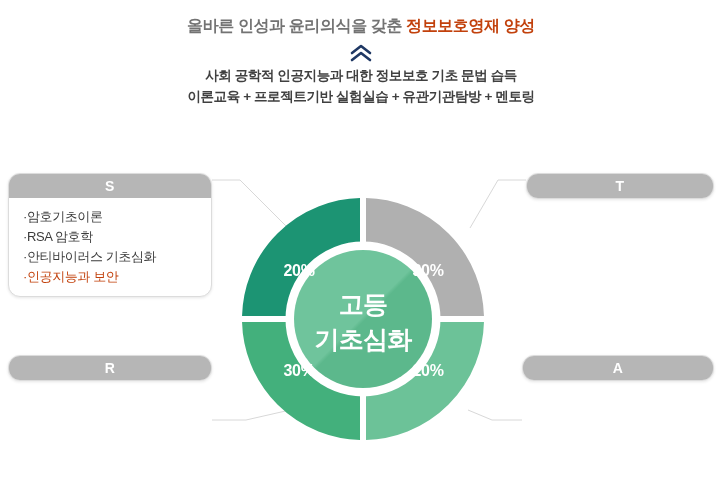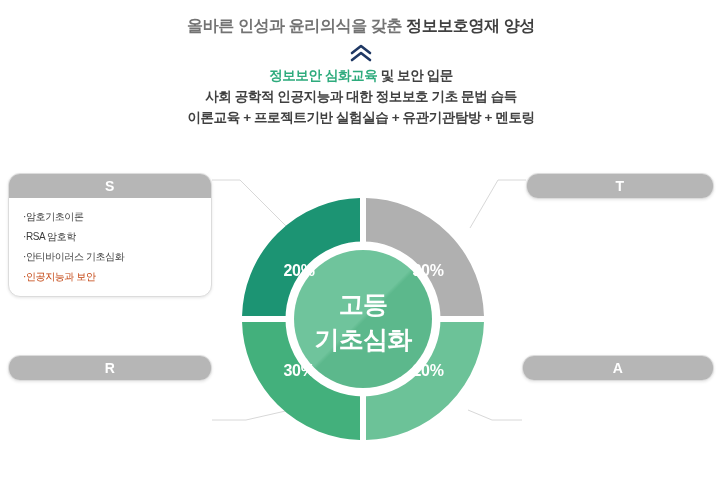--- a/index.html
+++ b/index.html
@@ -29,21 +29,21 @@
 
   #main-title {
     margin-top: 15px;
     font-size: 16px;
     font-weight: bold;
     letter-spacing: -0.4px;
     line-height: 21px;
     white-space: nowrap;
   }
   .t-blue { color: #737373; }
-  .t-red  { color: #404040; margin-top: 27px; }
+  .t-red  { color: #c2410c; margin-top: 27px; }
 
   #chevron-wrap {
     margin-top: 6px;
     height: 20px;
     line-height: 20px;
   }
   #chevron-wrap svg { display: inline-block; vertical-align: middle; }
 
   #subtitle-block {
     margin-top: 3px;
@@ -81,21 +81,21 @@
     font-size: 14px;
     font-weight: bold;
     text-align: center;
     line-height: 24px;
     letter-spacing: 0.5px;
   }
   .card-body {
     padding: 9px 0 9px 14px;
   }
   .card-item {
-    font-size: 10px;
+    font-size: 13px;
     line-height: 20px;
     letter-spacing: -0.4px;
     color: #3b3b3b;
     white-space: nowrap;
   }
   .card-item.green { color: #c2410c; }
   .card-item.cont { padding-left: 7px; }
 
   #card-s { left: 8px;   top: 173px; width: 204px; }
   #card-t { left: 526px; top: 173px; width: 188px; }
@@ -138,23 +138,20 @@
     </div>
 
     <div id="chevron-wrap">
       <svg width="26" height="18" viewBox="0 0 26 18">
         <polyline points="4,9 13,2 22,9" fill="none" stroke="#1f3864" stroke-width="2.6" stroke-linecap="round" stroke-linejoin="round"></polyline>
         <polyline points="4,16 13,9 22,16" fill="none" stroke="#1f3864" stroke-width="2.6" stroke-linecap="round" stroke-linejoin="round"></polyline>
       </svg>
     </div>
 
     <div id="subtitle-block">
-      <div>
-        <span class="t-green">정보보안 심화교육</span><span> 및 보안 입문</span>
-      </div>
       <div>사회 공학적 인공지능과 대한 정보보호 기초 문법 습득</div>
       <div>이론교육 + 프로젝트기반 실험실습 + 유관기관탐방 + 멘토링</div>
     </div>
   </div>
 
   <svg id="connectors" viewBox="0 0 722 486">
 
     <path d="M 212 180 L 240 180 L 288 228" fill="none" stroke="#d8d8d8" stroke-width="1"></path>
 
     <path d="M 526 180 L 498 180 L 470 228" fill="none" stroke="#d8d8d8" stroke-width="1"></path>

